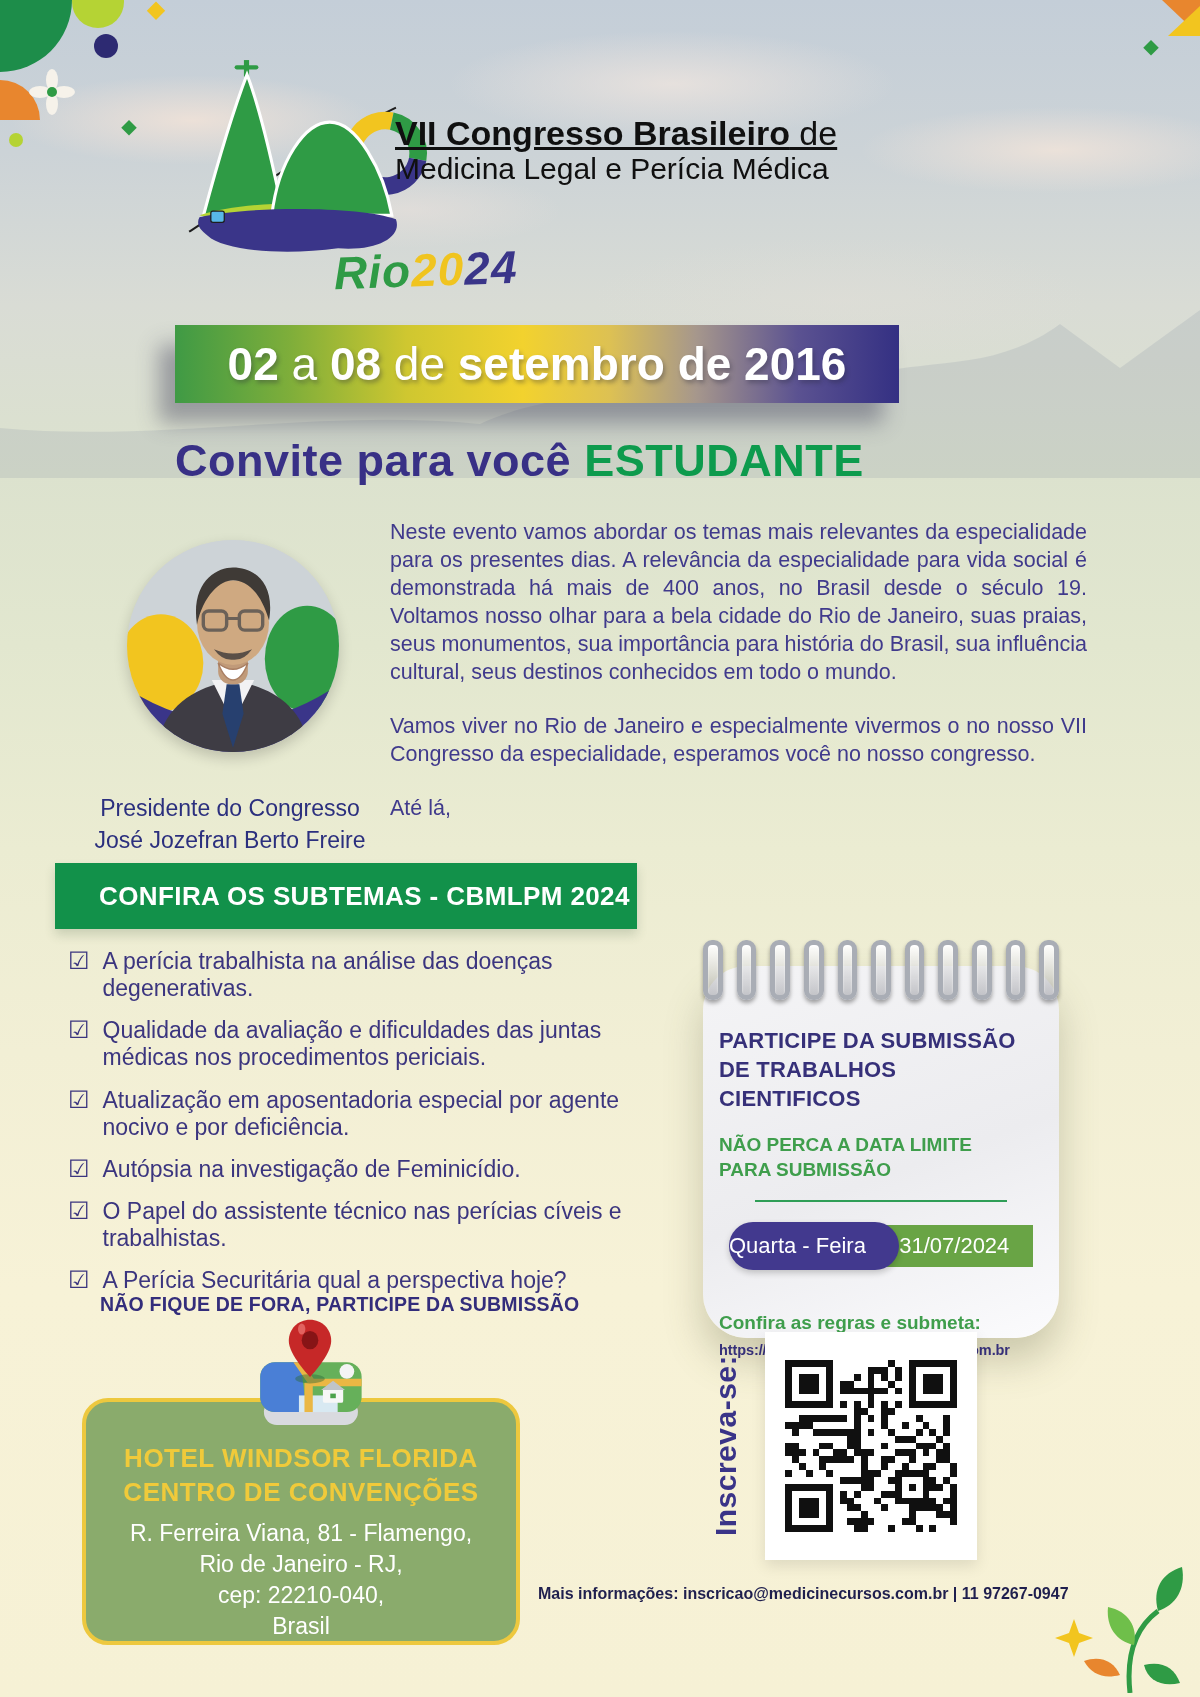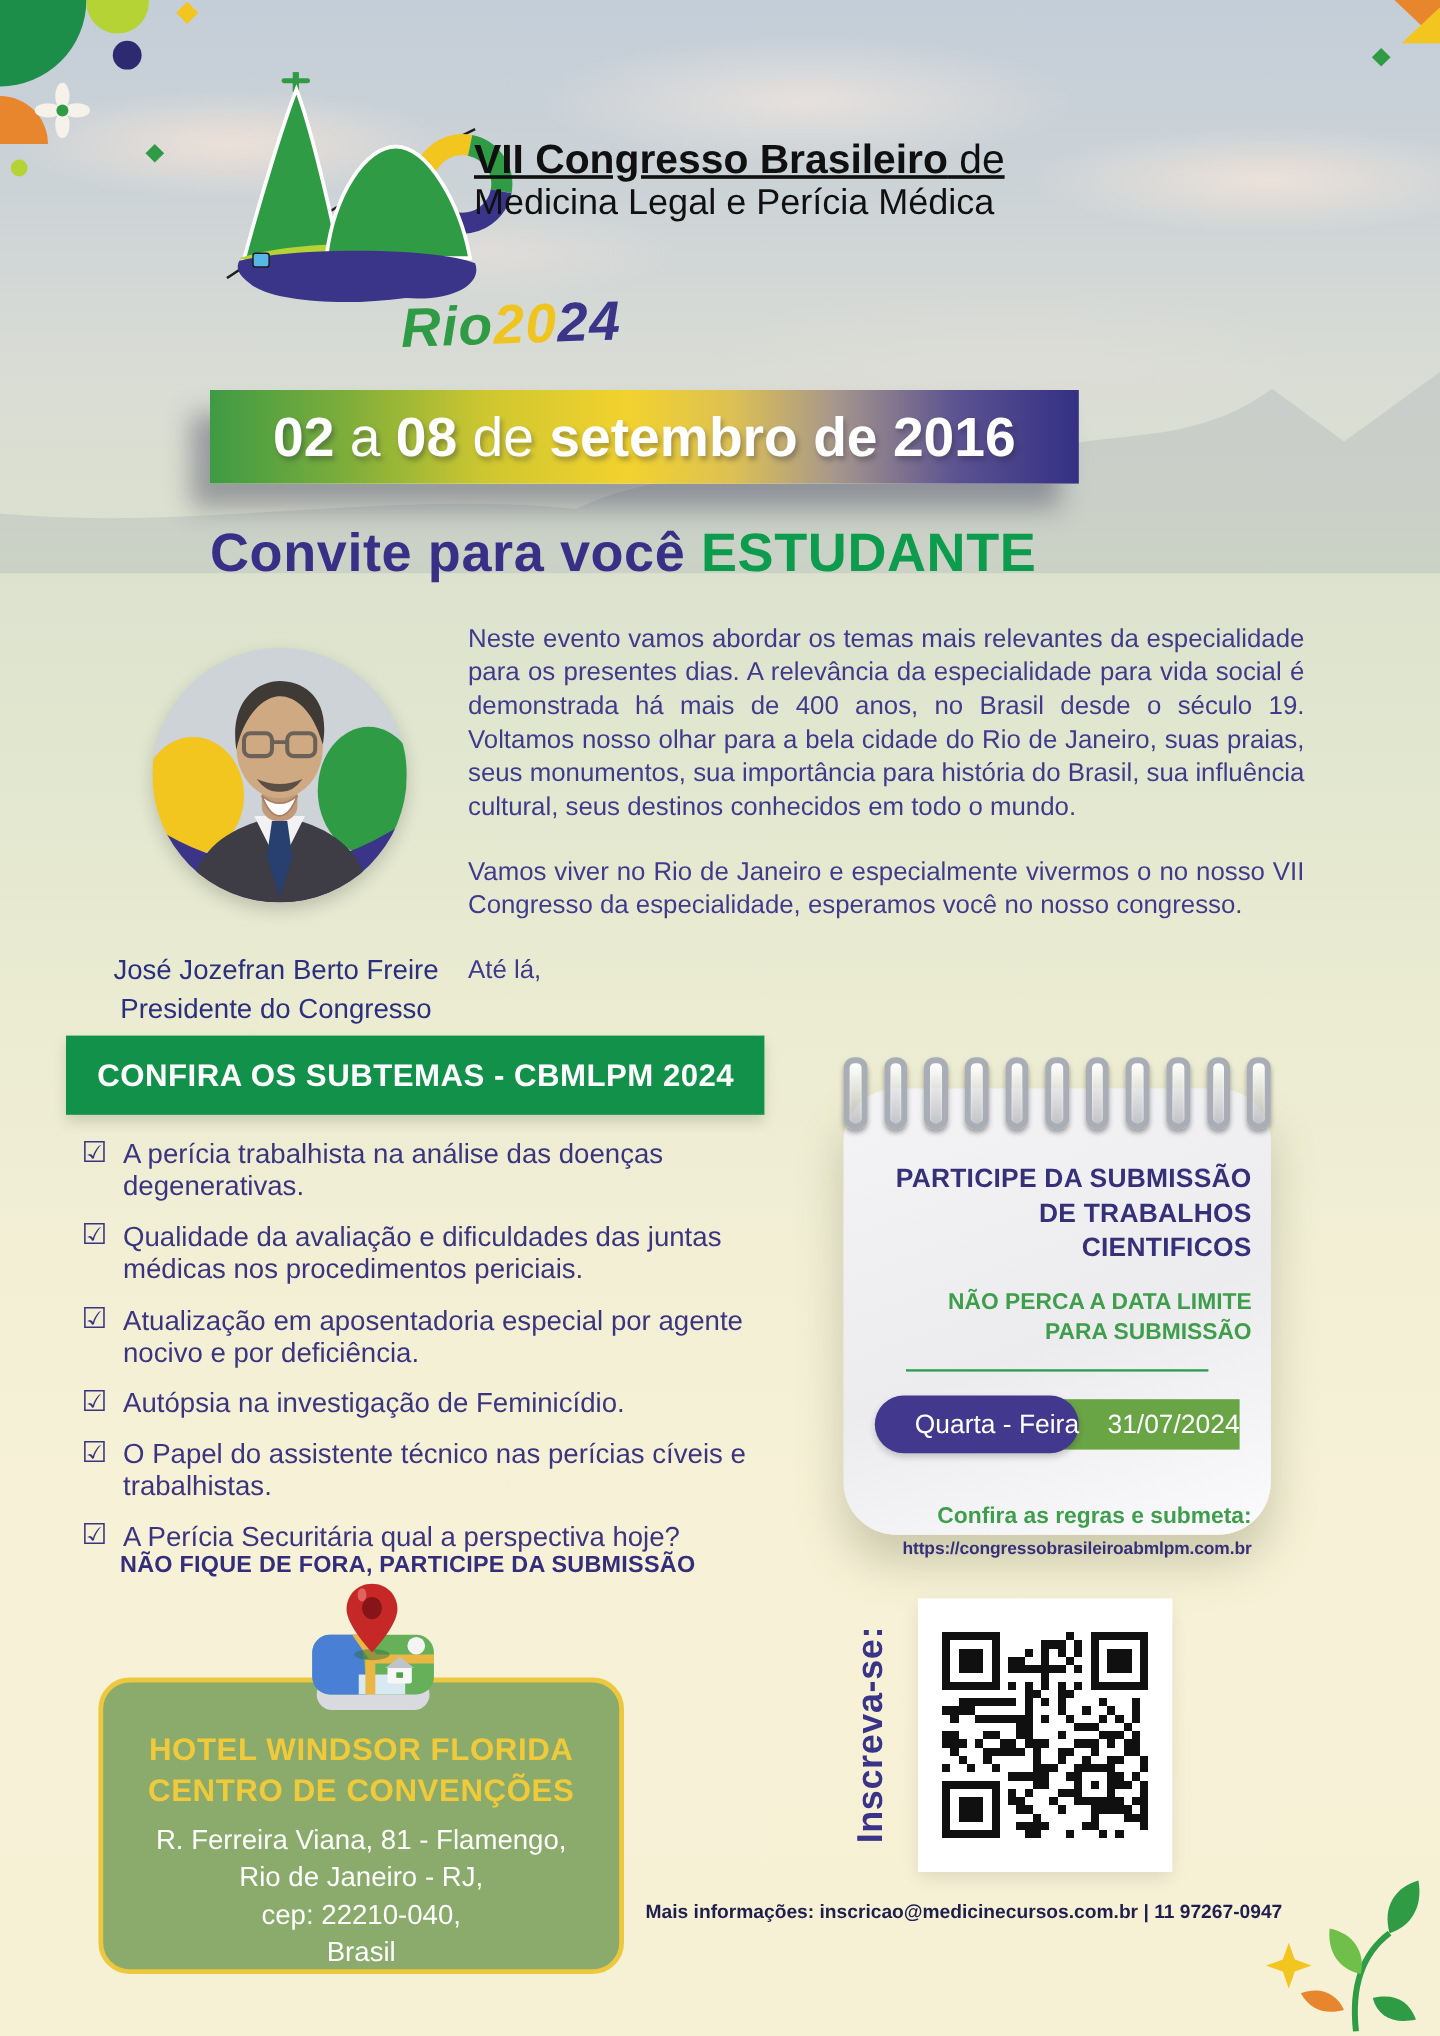--- a/index.html
+++ b/index.html
@@ -42,30 +42,30 @@
   .president-photo{left:127px;top:540px;width:212px;height:212px;border-radius:50%;overflow:hidden;background:#cdd3d7;box-shadow:0 6px 14px rgba(0,0,0,.18);}
   .president-caption{left:40px;top:793px;width:380px;text-align:center;color:#2b2f7e;font-size:23px;line-height:1.38;}
 
   
   .intro{left:390px;top:486px;width:697px;color:#403a8c;font-size:21.5px;line-height:1.3;text-align:justify;margin-top:33px;}
   .intro p{margin:0 0 26px 0;}
   .intro .closing{text-align:left;}
 
   
   .subtemas-banner{left:55px;top:863px;width:582px;height:66px;background:#12914a;color:#fff;
-    font-size:26px;font-weight:700;letter-spacing:.4px;line-height:66px;padding-left:26px;box-sizing:border-box;box-shadow:0 6px 10px rgba(60,90,60,.2);}
+    font-size:26px;font-weight:700;letter-spacing:.4px;line-height:66px;padding-left:44px;box-sizing:border-box;box-shadow:0 6px 10px rgba(60,90,60,.2);}
   .checklist{left:68px;top:948px;width:585px;margin:0;padding:0;list-style:none;color:#3b357f;}
   .checklist li{display:flex;gap:13px;margin-bottom:15px;font-size:23px;line-height:1.18;}
   .checklist .check{font-size:24px;line-height:1.1;flex:0 0 auto;}
   .subtemas-cta{left:100px;top:1293px;font-size:19.5px;font-weight:700;color:#332d7b;letter-spacing:.2px;}
 
   
-  .submission-card{left:703px;top:907px;width:356px;height:372px;border-radius:44px;
+  .submission-card{left:703px;top:966px;width:356px;height:372px;border-radius:44px;
     background:linear-gradient(160deg,#f4f4f6 0%,#ececef 55%,#fbfbfd 100%);
-    box-shadow:0 22px 38px rgba(90,95,60,.28);text-align:right;box-sizing:border-box;padding:60px 16px 0 16px;}
+    box-shadow:0 22px 38px rgba(90,95,60,.28);text-align:left;box-sizing:border-box;padding:60px 16px 0 16px;}
   .spiral-rings{position:absolute;top:-26px;left:0;right:0;display:flex;justify-content:center;gap:14px;}
   .spiral-rings .ring{display:block;width:13px;height:50px;border-radius:9px;border:5px solid #a9adb5;
     background:linear-gradient(180deg,rgba(255,255,255,.95),rgba(110,112,120,.35));
     box-shadow:0 3px 4px rgba(0,0,0,.35), inset 0 2px 2px rgba(255,255,255,.85);}
   .submission-title{color:#363079;font-size:22px;font-weight:700;letter-spacing:.2px;line-height:1.32;}
   .deadline-note{margin-top:20px;color:#3f9e4c;font-size:19px;font-weight:700;line-height:1.3;}
   .card-divider{margin:18px auto 0 auto;width:78%;height:0;border-top:2px solid #2f9e57;}
   .pill-row{display:flex;align-items:center;justify-content:center;margin-top:20px;padding:0 10px;}
   .weekday-pill{background:#42398e;color:#fff;font-size:22px;font-weight:400;padding:11px 0;width:56%;border-radius:30px;position:relative;z-index:2;box-shadow:0 3px 6px rgba(0,0,0,.2);}
   .date-pill{background:#69a445;color:#fff;font-size:22px;padding:8px 0 8px 26px;flex:1;margin-left:-26px;}
@@ -161,22 +161,22 @@
       <ellipse cx="50" cy="39" rx="17" ry="20" fill="#cfa981"></ellipse>
       <path d="M33,40 C30,20 42,13 50,13 C60,13 70,20 67,38 C63,24 56,19 50,19 C44,19 36,26 33,40 Z" fill="#3f3a36"></path>
       <rect x="36" y="33.5" width="11" height="9" rx="2.5" fill="none" stroke="#6b6158" stroke-width="1.6"></rect>
       <rect x="53" y="33.5" width="11" height="9" rx="2.5" fill="none" stroke="#6b6158" stroke-width="1.6"></rect>
       <line x1="47" y1="37" x2="53" y2="37" stroke="#6b6158" stroke-width="1.4"></line>
       <path d="M41,51.5 Q50,55.5 59,51.5 Q55,57 50,56.5 Q45,57 41,51.5 Z" fill="#5a4f47"></path>
       <path d="M43,58 Q50,64 57,58 Q54,66 50,66 Q46,66 43,58 Z" fill="#fff" stroke="#a97f63" stroke-width="0.7"></path>
     </svg>
   </div>
   <div class="abs president-caption">
+    <div>Presidente do Congresso</div>
     <div>José Jozefran Berto Freire</div>
-    <div>Presidente do Congresso</div>
   </div>
 
   <div class="abs intro">
     <p>Neste evento vamos abordar os temas mais relevantes da especialidade para os presentes dias. A relevância da especialidade para vida social é demonstrada há mais de 400 anos, no Brasil desde o século 19. Voltamos nosso olhar para a bela cidade do Rio de Janeiro, suas praias, seus monumentos, sua importância para história do Brasil, sua influência cultural, seus destinos conhecidos em todo o mundo.</p>
     <p>Vamos viver no Rio de Janeiro e especialmente vivermos o no nosso VII Congresso da especialidade, esperamos você no nosso congresso.</p>
     <p class="closing">Até lá,</p>
   </div>
 
   <div class="abs subtemas-banner">CONFIRA OS SUBTEMAS - CBMLPM 2024</div>
   <ul class="abs checklist">

